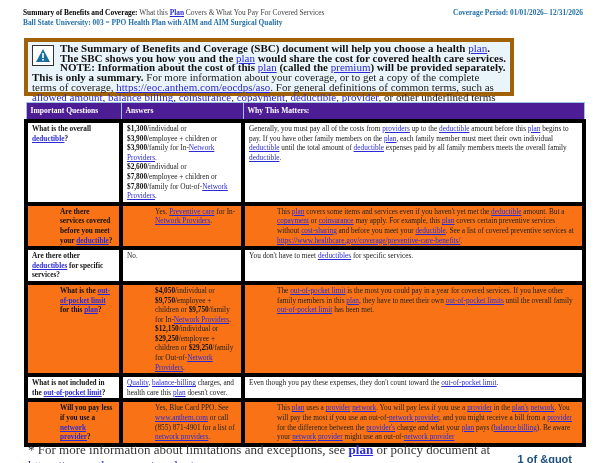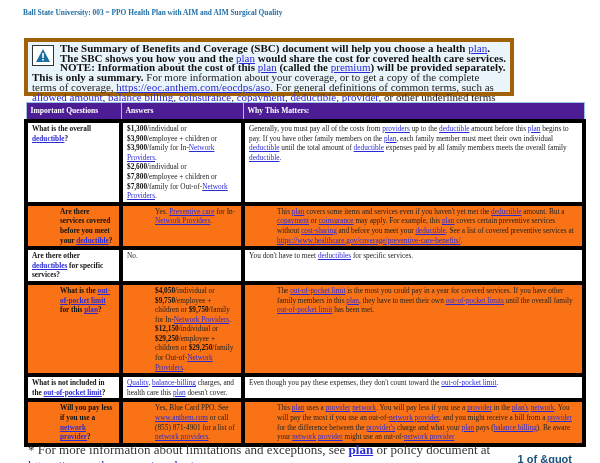--- a/index.html
+++ b/index.html
@@ -30,20 +30,24 @@
   table.sbc tr.alt td { background: #f97316; padding-left: 32px; }
   table.sbc td.a b { color: #111; }
   .footnote { position: absolute; left: 28px; top: 442px; font-size: 13px; color: #333; }
   .pageno { position: absolute; right: 28px; top: 453px; font-size: 11px; font-weight: bold;
             font-family: "Liberation Sans", "DejaVu Sans", sans-serif; color: #1a4f7a; }
 </style>
 </head>
 <body>
 
 <div class="hdr">
+  <div class="row">
+    <span><span class="blk">Summary of Benefits and Coverage:</span><span class="gray"> What this </span><a class="bold">Plan</a><span class="gray"> Covers &amp; What You Pay For Covered Services</span></span>
+    <span class="blue">Coverage Period: 01/01/2026– 12/31/2026</span>
+  </div>
   <div class="row">
     <span class="blue">Ball State University: 003 = PPO Health Plan with AIM and AIM Surgical Quality</span>
   </div>
 </div>
 
 <div class="notice">
   <div class="icon">
     <svg width="16" height="15" viewBox="0 0 16 15">
         <polygon points="8,1 15,14 1,14" fill="#1a6fa0"></polygon>
         <rect x="7.2" y="5" width="1.6" height="5" fill="#fff"></rect>

